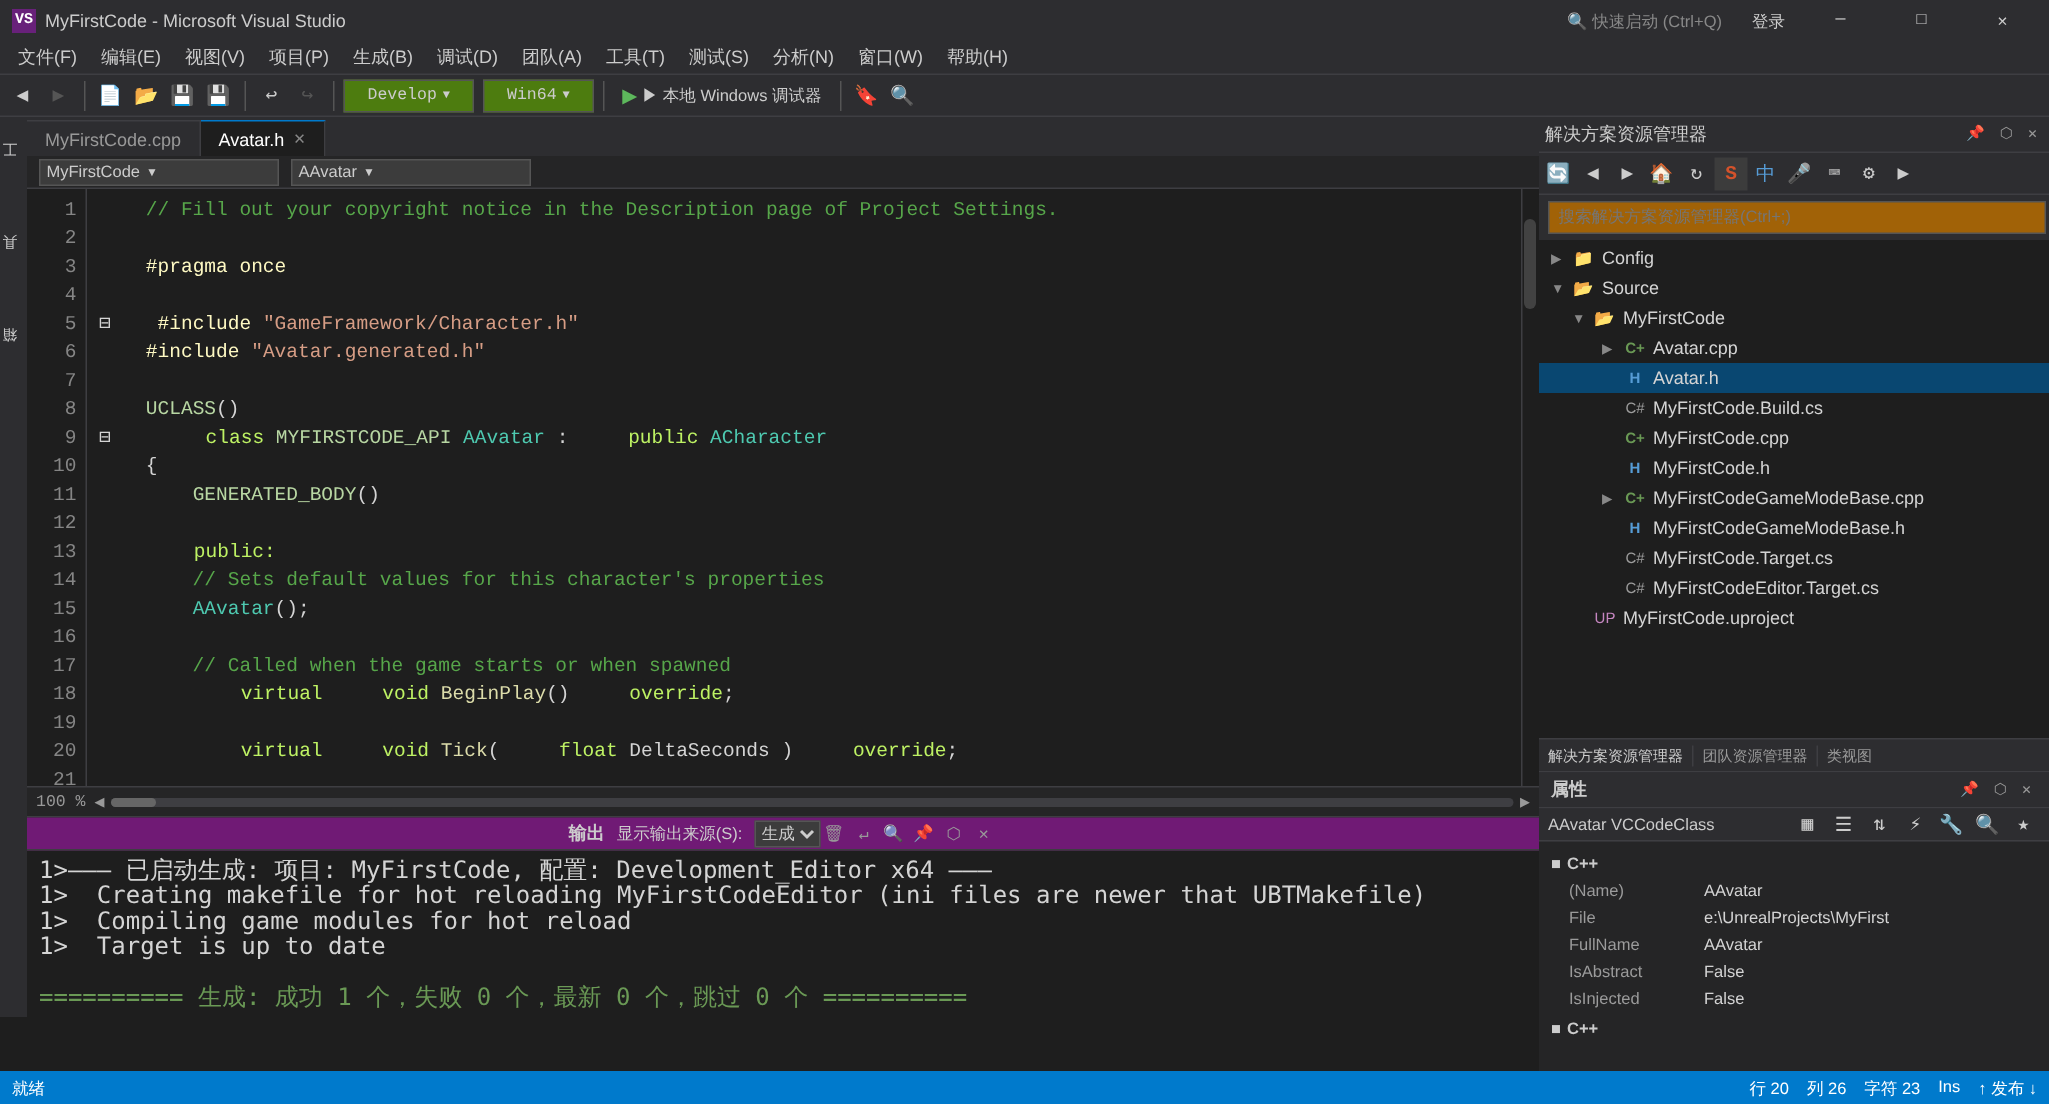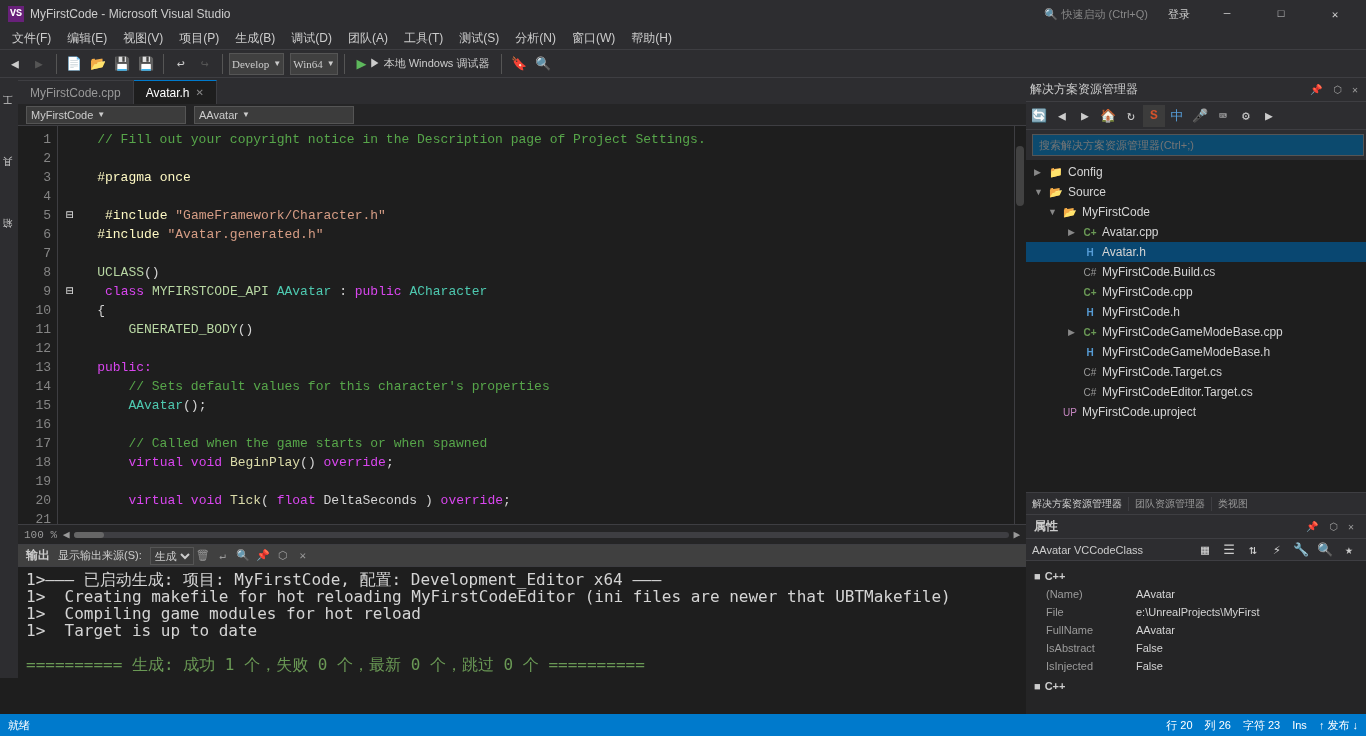--- a/index.html
+++ b/index.html
@@ -15,42 +15,42 @@
     .win-btn { width: 46px; height: 28px; display: inline-flex; align-items: center; justify-content: center; color: #ccc; font-size: 11px; cursor: pointer; }
 
     
     #menu-bar { height: 22px; background: #2d2d30; display: flex; align-items: center; padding: 0 4px; border-bottom: 1px solid #3e3e42; }
     .menu-item { padding: 2px 8px; color: #ccc; font-size: 12px; font-family: 'Segoe UI', sans-serif; cursor: pointer; }
 
     
     #toolbar { height: 28px; background: #2d2d30; display: flex; align-items: center; padding: 0 4px; gap: 2px; border-bottom: 1px solid #3e3e42; }
     .tb-sep { width: 1px; height: 20px; background: #555; margin: 0 4px; }
     .tb-icon-btn { width: 22px; height: 22px; display: inline-flex; align-items: center; justify-content: center; color: #ccc; cursor: pointer; font-size: 13px; }
-    .tb-dropdown { height: 22px; background: #404040; border: 1px solid #555; color: #ccc; font-size: 11px; font-family: Liberation Serif, serif; display: flex; align-items: center; padding: 0 2px; gap: 4px; cursor: pointer; }
+    .tb-dropdown { height: 22px; background: #4d7c0f; border: 1px solid #555; color: #ccc; font-size: 11px; font-family: Liberation Mono, monospace; display: flex; align-items: center; padding: 0 15px; gap: 4px; cursor: pointer; }
     .tb-dropdown .arrow { font-size: 8px; }
     .tb-play-btn { height: 22px; background: transparent; border: none; color: #5db85c; font-size: 13px; cursor: pointer; display: flex; align-items: center; gap: 3px; padding: 0 6px; }
     .tb-play-text { color: #ccc; font-size: 11px; font-family: 'Segoe UI', sans-serif; }
 
     
     #left-sidebar { position: absolute; left: 0; top: 78px; width: 18px; height: 600px; background: #2d2d30; display: flex; flex-direction: column; align-items: center; padding-top: 4px; gap: 2px; }
     .left-tab { width: 18px; height: 60px; display: flex; align-items: center; justify-content: center; writing-mode: vertical-rl; font-size: 10px; color: #999; cursor: pointer; }
     .file-tab { height: 24px; padding: 0 12px; display: flex; align-items: center; gap: 6px; font-size: 12px; font-family: 'Segoe UI', sans-serif; cursor: pointer; border-top: 1px solid #3e3e42; border-right: 1px solid #3e3e42; color: #999; background: #2d2d30; }
     .file-tab.active { background: #1e1e1e; color: #fff; border-top: 1px solid #007acc; }
     .file-tab .tab-close { font-size: 10px; color: #888; cursor: pointer; }
 
     #nav-bar { height: 22px; background: #252526; display: flex; align-items: center; padding: 0 8px; gap: 8px; border-bottom: 1px solid #3e3e42; }
     #nav-bar select, #nav-bar .nav-dropdown { height: 18px; background: #3c3c3c; border: 1px solid #555; color: #ccc; font-size: 11px; padding: 0 4px; font-family: 'Segoe UI', sans-serif; }
 
     #code-content { display: flex; flex: 1; overflow: hidden; }
     #line-numbers { width: 40px; background: #1e1e1e; color: #858585; text-align: right; padding: 4px 6px 4px 0; font-size: 13px; line-height: 19px; user-select: none; border-right: 1px solid #3e3e42; }
     #code-text { flex: 1; padding: 4px 0 4px 8px; font-size: 13px; line-height: 19px; overflow: auto; position: relative; }
 
     
     .c-comment { color: #57a64a; }
-    .c-keyword { color: #d946ef; }
+    .c-keyword { color: #bef264; margin-left: 32px; }
     .c-macro { color: #fef9c3; }
     .c-class { color: #4ec9b0; }
     .c-api { color: #b8d7a3; }
     .c-func { color: #dcdcaa; }
     .c-string { color: #d69d85; }
     .c-punct { color: #d4d4d4; }
     .c-plain { color: #d4d4d4; }
 
     .code-line { display: block; white-space: pre; font-size: 13px; line-height: 19px; font-family: 'Consolas', 'Courier New', monospace; }
     .code-line.highlighted { background: #264f78; }
@@ -79,21 +79,21 @@
     #props-title { font-size: 12px; color: #ccc; font-family: 'Segoe UI', sans-serif; font-weight: bold; }
     #props-content { padding: 4px 8px; overflow-y: auto; flex: 1; }
     .props-section { margin: 2px 0; }
     .props-section-header { display: flex; align-items: center; height: 18px; color: #ccc; font-size: 11px; font-family: 'Segoe UI', sans-serif; font-weight: bold; cursor: pointer; }
     .props-row { display: flex; align-items: center; height: 18px; padding-left: 12px; }
     .props-key { width: 90px; color: #9b9b9b; font-size: 11px; font-family: 'Segoe UI', sans-serif; }
     .props-val { color: #d4d4d4; font-size: 11px; font-family: 'Segoe UI', sans-serif; flex: 1; overflow: hidden; text-overflow: ellipsis; white-space: nowrap; }
 
     
     #output-area { height: 170px; background: #1e1e1e; border-top: 1px solid #3e3e42; display: flex; flex-direction: column; }
-    #output-header { height: 22px; background: #404040; display: flex; align-items: center; justify-content: flex-start; padding: 0 8px; border-bottom: 1px solid #3e3e42; }
+    #output-header { height: 22px; background: #701a75; display: flex; align-items: center; justify-content: center; padding: 0 8px; border-bottom: 1px solid #3e3e42; }
     #output-label { font-size: 12px; color: #ccc; font-family: 'Segoe UI', sans-serif; font-weight: bold; }
     #output-source-label { font-size: 11px; color: #ccc; font-family: 'Segoe UI', sans-serif; }
     #output-source-select { height: 18px; background: #3c3c3c; border: 1px solid #555; color: #ccc; font-size: 11px; font-family: 'Segoe UI', sans-serif; }
     #output-content { flex: 1; padding: 4px 8px; overflow-y: auto; font-size: 16px; line-height: 17px; color: #d4d4d4; font-family: 'Consolas', monospace; }
     .output-line { display: block; white-space: pre-wrap; word-break: break-all; }
     .output-success { color: #6a9955; }
 
     
     #status-bar { height: 22px; background: #007acc; display: flex; align-items: center; justify-content: space-between; padding: 0 8px; position: absolute; bottom: 0; left: 0; right: 0; }
     #status-left { display: flex; align-items: center; gap: 12px; }
@@ -337,21 +337,21 @@
       <span class="tb-icon-btn">↻</span>
       <span class="tb-icon-btn" style="font-weight:bold;color:#d4522b;background:#3c3c3c;">S</span>
       <span class="tb-icon-btn" style="color:#569cd6;">中</span>
       <span class="tb-icon-btn">🎤</span>
       <span class="tb-icon-btn">⌨</span>
       <span class="tb-icon-btn">⚙</span>
       <span class="tb-icon-btn">▶</span>
     </div>
 
     <div style="padding:2px 4px;background:#2d2d30;">
-      <input id="sol-search" type="text" class="tb-dropdown" style="width: 100%; height: 22px; background: #0c4a6e; border: 1px solid rgb(85, 85, 85); color: rgb(204, 204, 204); font-size: 11px; padding: 0px 6px;" placeholder="搜索解决方案资源管理器(Ctrl+;)">
+      <input id="sol-search" type="text" class="tb-dropdown" style="width: 100%; height: 22px; background: #a16207; border: 1px solid rgb(85, 85, 85); color: rgb(204, 204, 204); font-size: 11px; padding: 0px 6px;" placeholder="搜索解决方案资源管理器(Ctrl+;)">
     </div>
 
     <div id="sol-tree">
 
       <div class="tree-item" style="padding-left:8px;">
         <span class="tree-arrow">▶</span>
         <span class="tree-icon icon-folder">📁</span>
         <span>Config</span>
       </div>
 

